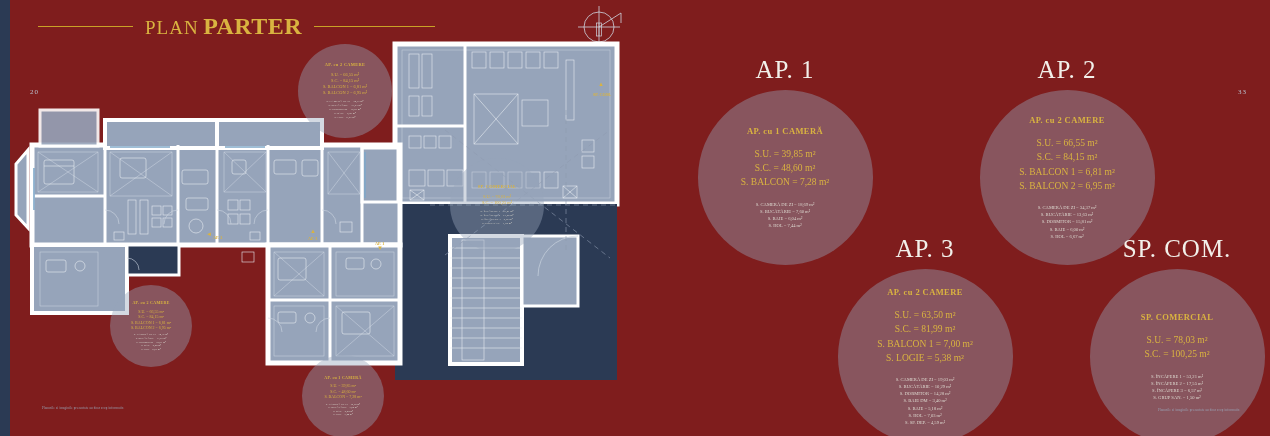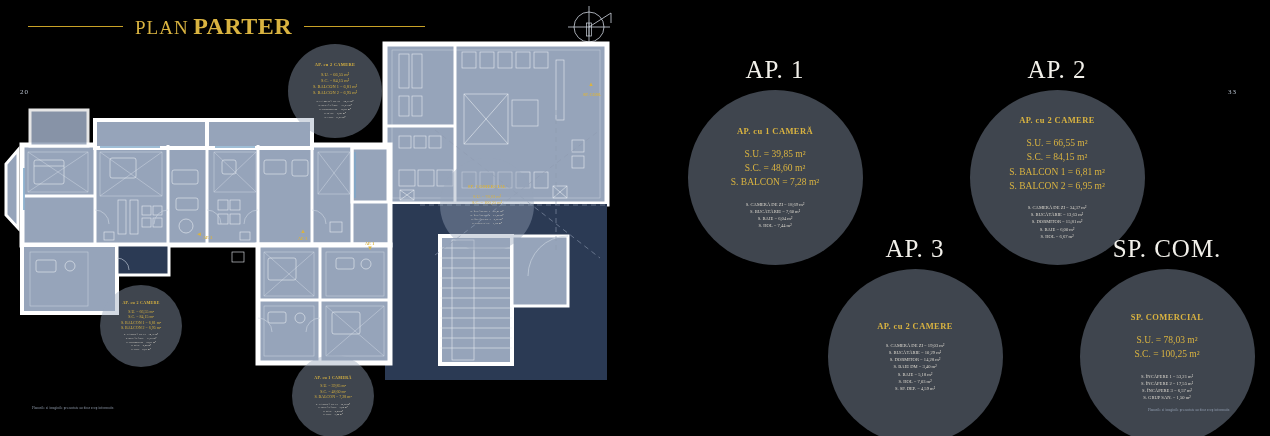--- a/index.html
+++ b/index.html
@@ -3,21 +3,21 @@
 <meta charset="utf-8">
 <style>
   html,body{margin:0;padding:0;}
   body{
     width:1270px;height:436px;overflow:hidden;
     background:#2b3a54;
     font-family:"Liberation Serif",serif;
     color:#e8e6e0;
     position:relative;
   }
-  .page{position:absolute;inset:0;background:#000000;}
+  .page{position:absolute;inset:0;background:#7f1d1d;margin-left:10px;}
 
   
   .title-row{position:absolute;left:0;top:8px;width:640px;height:36px;
     display:flex;align-items:center;}
   .rule{height:1px;background:#c9a227;flex:0 0 auto;}
   .rule.left{width:95px;margin-left:28px;}
   .rule.right{flex:1 1 auto;margin-right:215px;}
   .title-txt{white-space:nowrap;padding:0 12px;color:#d9b340;
     font-family:"Liberation Serif",serif;letter-spacing:.5px;}
   .title-small{font-size:19px;font-variant:small-caps;letter-spacing:1px;}
@@ -411,20 +411,26 @@
         <div>S. BAIE = 6,00 m²</div>
         <div>S. HOL = 6,67 m²</div>
       </div>
     </div>
   </div>
 
   <div class="card" style="left:770px;top:235px;">
     <h2>AP. 3</h2>
     <div class="disc" style="width:175px;height:175px;">
       <div class="dh">AP. cu 2 CAMERE</div>
+      <div class="dmain">
+        <div>S.U. = 63,50 m²</div>
+        <div>S.C. = 81,99 m²</div>
+        <div>S. BALCON 1 = 7,00 m²</div>
+        <div>S. LOGIE = 5,38 m²</div>
+      </div>
       <div class="dsub">
         <div>S. CAMERĂ DE ZI = 19,03 m²</div>
         <div>S. BUCĂTĂRIE = 10,29 m²</div>
         <div>S. DORMITOR = 14,28 m²</div>
         <div>S. BAIE DM = 3,40 m²</div>
         <div>S. BAIE = 5,18 m²</div>
         <div>S. HOL = 7,03 m²</div>
         <div>S. SP. DEP. = 4,59 m²</div>
       </div>
     </div>

